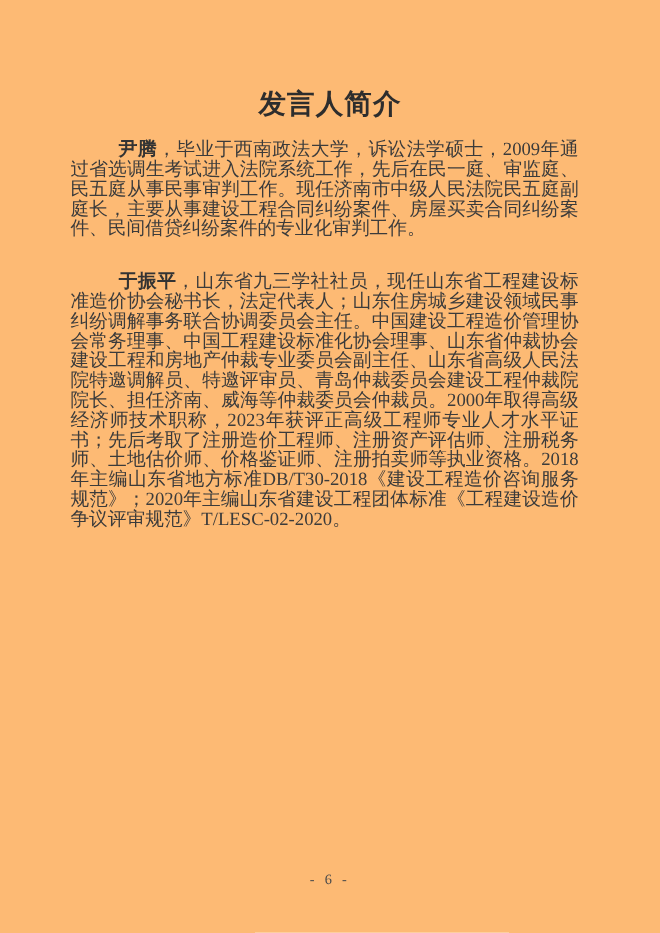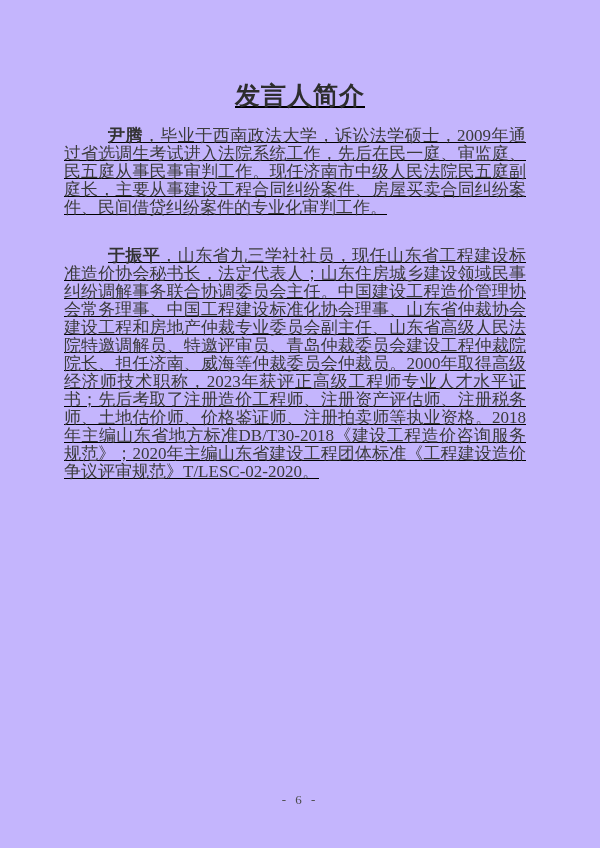--- a/index.html
+++ b/index.html
@@ -11,22 +11,21 @@
     height: 848px;
     background: #fdfdfd;
     font-family: "Liberation Serif", "DejaVu Serif", serif;
     position: relative;
     overflow: hidden;
   }
   .page {
     width: 600px;
     height: 848px;
     position: relative;
-    background: #c4b5fd;
-    text-decoration: underline;
+    background: #fdba74;
   }
   .doc-title {
     margin: 0;
     padding-top: 81px;
     font-size: 25px;
     line-height: 29px;
     font-weight: bold;
     color: #2d2d2d;
     text-align: center;
     letter-spacing: 1px;

